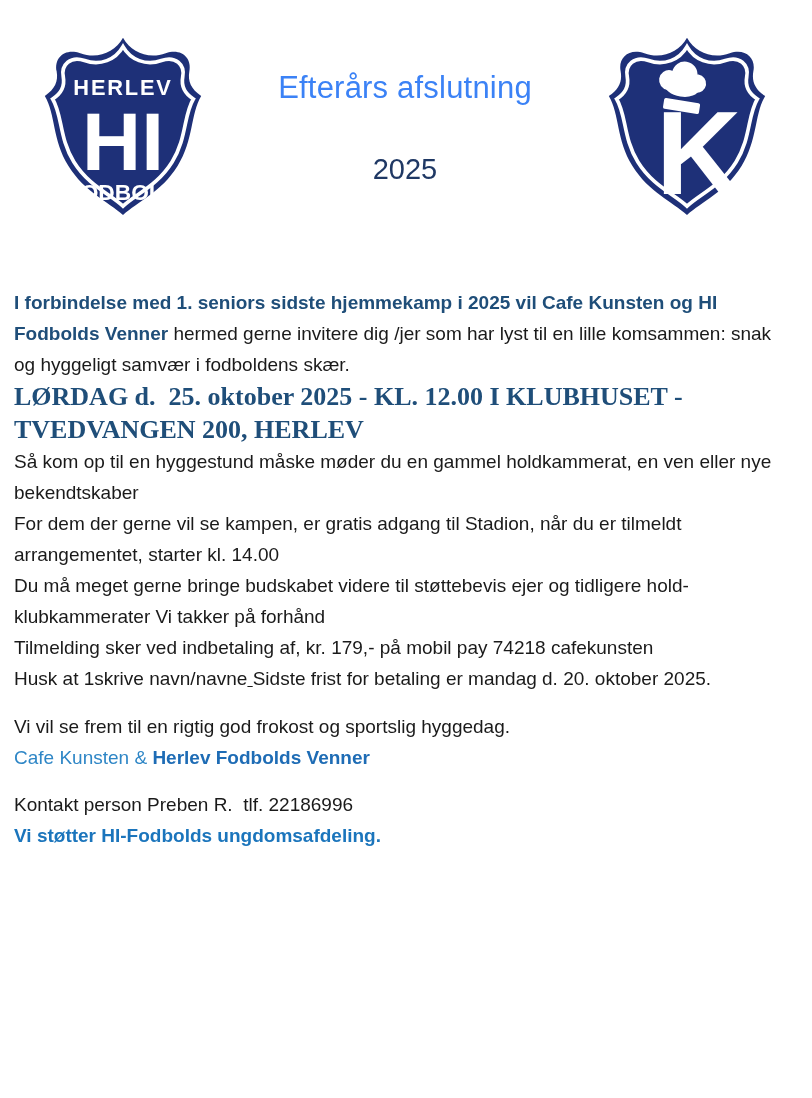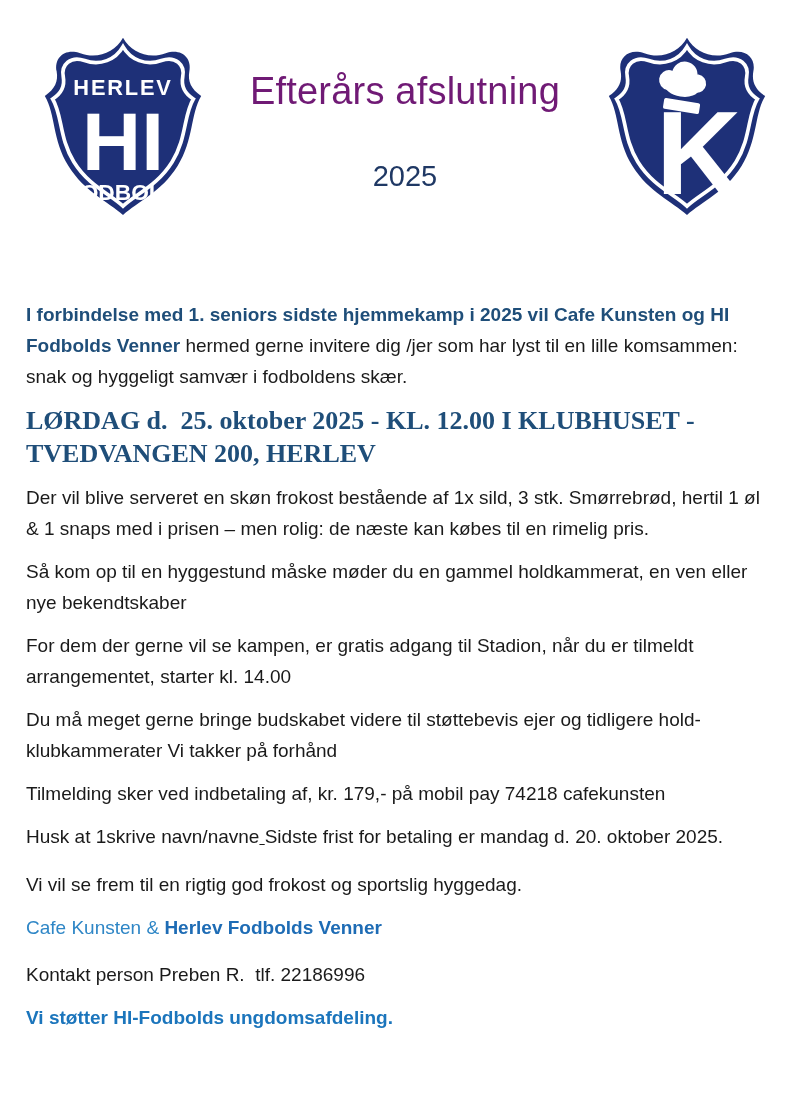--- a/index.html
+++ b/index.html
@@ -22,36 +22,36 @@
   }
   .logo{flex:0 0 auto;}
   .logo svg{display:block;}
   .title-block{
     flex:1 1 auto;
     display:flex;flex-direction:column;
     align-items:center;
     padding-top:45px;
   }
   .title-line1{
-    font-size:38px;
-    color:#701a75;
+    font-size:31px;
+    color:#3b82f6;
     letter-spacing:0.2px;
   }
   .title-line2{
     font-size:29px;
     color:#1f3864;
     margin-top:47px;
   }
   
   .doc{
     padding:52px 24px 0 14px;
     font-size:19px;
     line-height:31px;
   }
-  .doc p{margin:12px;white-space:pre-wrap;}
+  .doc p{margin:0;white-space:pre-wrap;}
   .p1{margin:0 0 13px 0;}
   .b-blue{color:#1f4e79;font-weight:bold;}
   .heading-date{
     font-family:"Liberation Serif","DejaVu Serif",serif;
     font-weight:bold;
     color:#1f4e79;
     font-size:26px;
     line-height:33px;
   }
   .p-frokost{margin:0 0 16px 0;}
@@ -151,21 +151,20 @@
     </div>
 
   </div>
 
   <div class="doc">
 
     <p class="p1"><span class="b-blue">I forbindelse med 1. seniors sidste hjemmekamp i 2025 vil Cafe Kunsten og HI Fodbolds Venner</span><span> hermed gerne invitere dig /jer som har lyst til en lille komsammen: snak og hyggeligt samvær i fodboldens skær.</span></p>
 
     <p class="heading-date">LØRDAG d.  25. oktober 2025 - KL. 12.00 I KLUBHUSET - TVEDVANGEN 200, HERLEV</p>
 
-    <p class="p-frokost">Der vil blive serveret en skøn frokost bestående af 1x sild, 3 stk. Smørrebrød, hertil 1 øl &amp; 1 snaps med i prisen – men rolig: de næste kan købes til en rimelig pris.</p>
 
     <p class="p-hyggestund">Så kom op til en hyggestund måske møder du en gammel holdkammerat, en ven eller nye bekendtskaber</p>
 
     <p class="p-kampen">For dem der gerne vil se kampen, er gratis adgang til Stadion, når du er tilmeldt arrangementet, starter kl. 14.00</p>
 
     <div class="block-tilmeld">
       <p>Du må meget gerne bringe budskabet videre til støttebevis ejer og tidligere hold-klubkammerater Vi takker på forhånd</p>
       <p>Tilmelding sker ved indbetaling af, kr. 179,- på mobil pay 74218 cafekunsten</p>
       <p><span>Husk at 1skrive navn/navne</span><span class="u-space"> </span><span>Sidste frist for betaling er mandag d. 20. oktober 2025.</span></p>
     </div>

